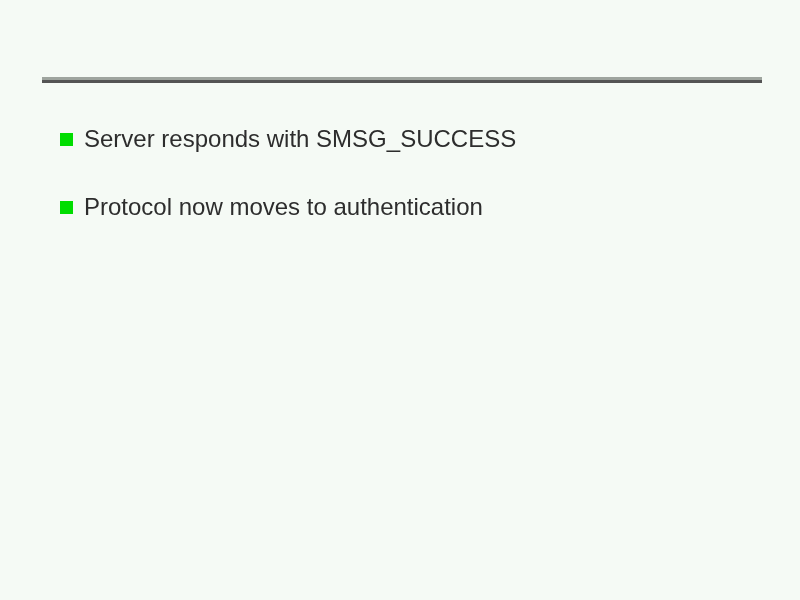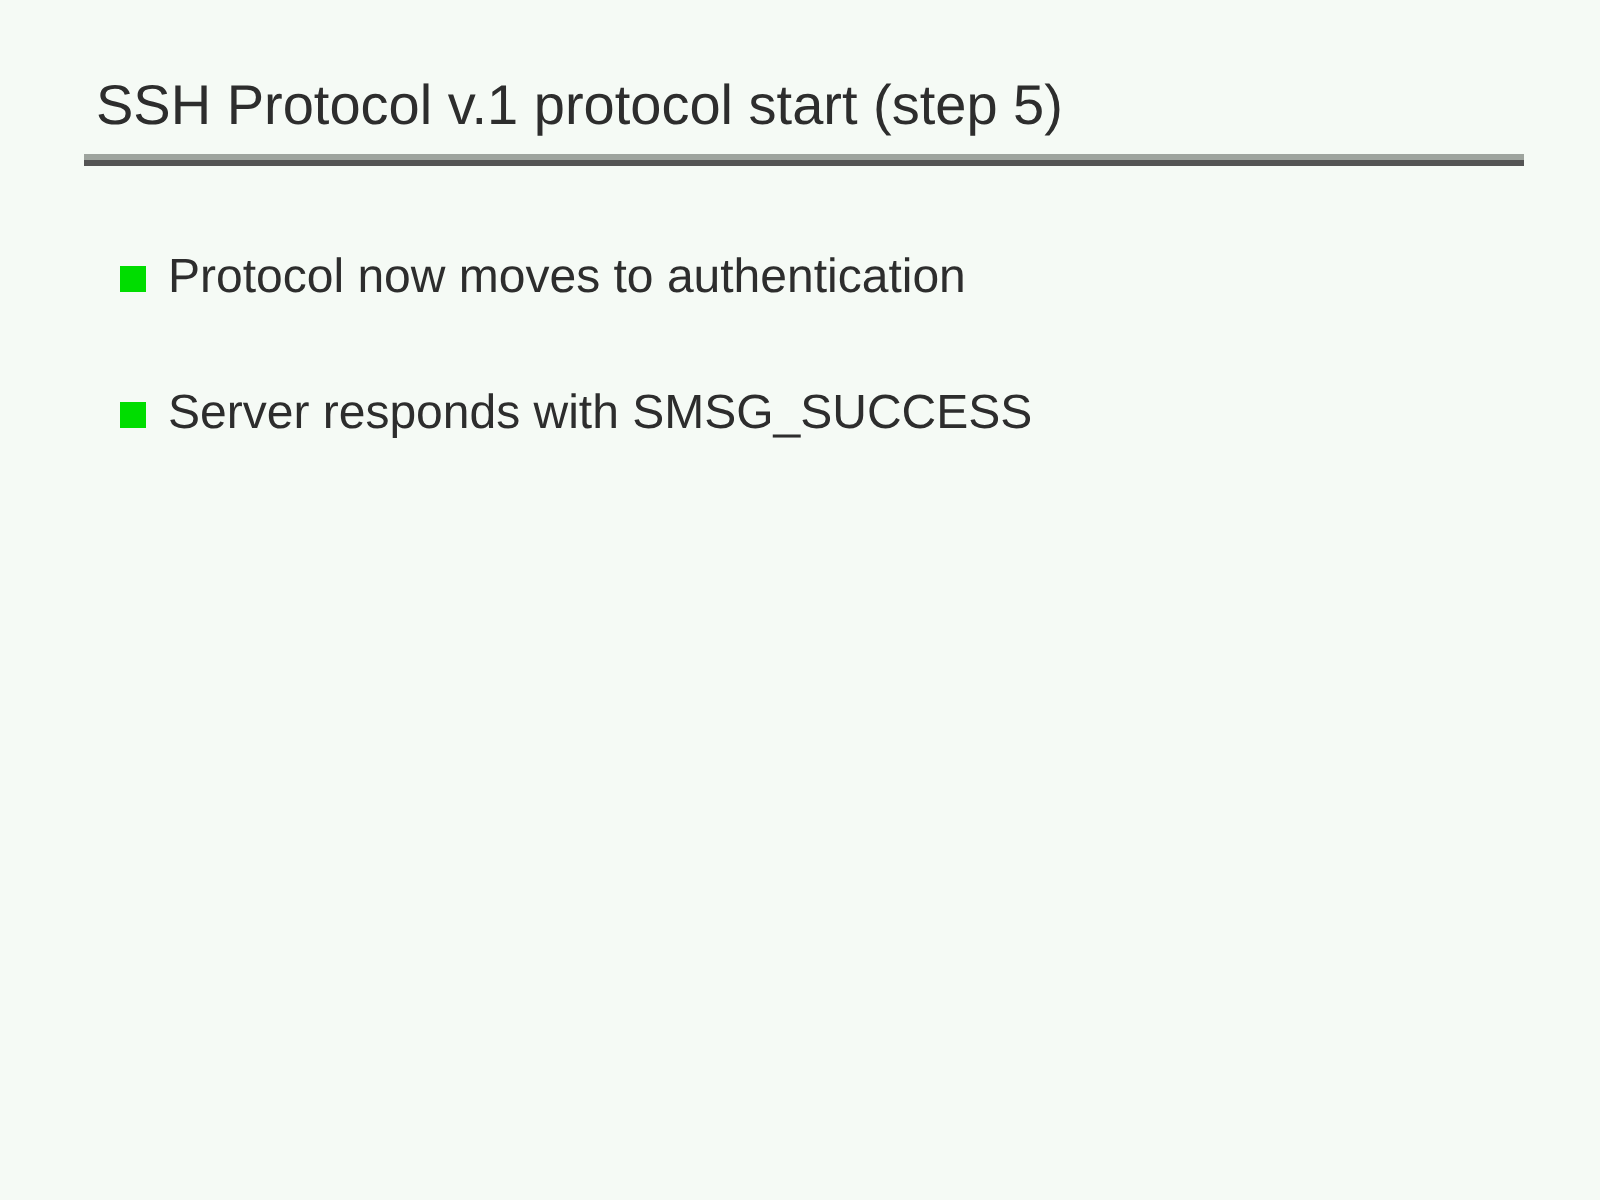--- a/index.html
+++ b/index.html
@@ -71,31 +71,30 @@
     background: #00dd00;
     margin-right: 11px;
     flex: 0 0 auto;
   }
 </style>
 </head>
 <body>
 
 <div class="slide">
 
-  <h1 class="slide-title">SSH Protocol v.1 protocol start (step 5)</h1>
 
   <div class="title-rule">
     <div class="rule-top"></div>
     <div class="rule-bottom"></div>
   </div>
 
   <ul class="bullet-list">
     <li class="bullet-item">
       <span class="bullet-square"></span>
-      <span class="bullet-text">Protocol now moves to authentication</span>
+      <span class="bullet-text">Server responds with SMSG_SUCCESS</span>
     </li>
     <li class="bullet-item">
       <span class="bullet-square"></span>
-      <span class="bullet-text">Server responds with SMSG_SUCCESS</span>
+      <span class="bullet-text">Protocol now moves to authentication</span>
     </li>
   </ul>
 
 </div>
 
 </body></html>

